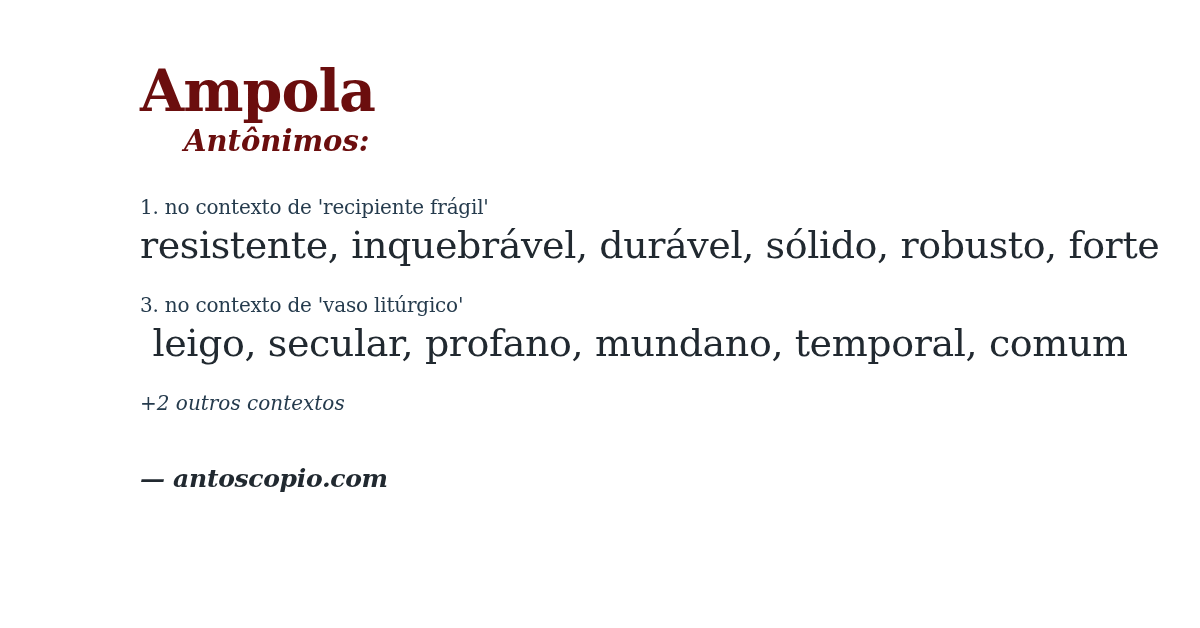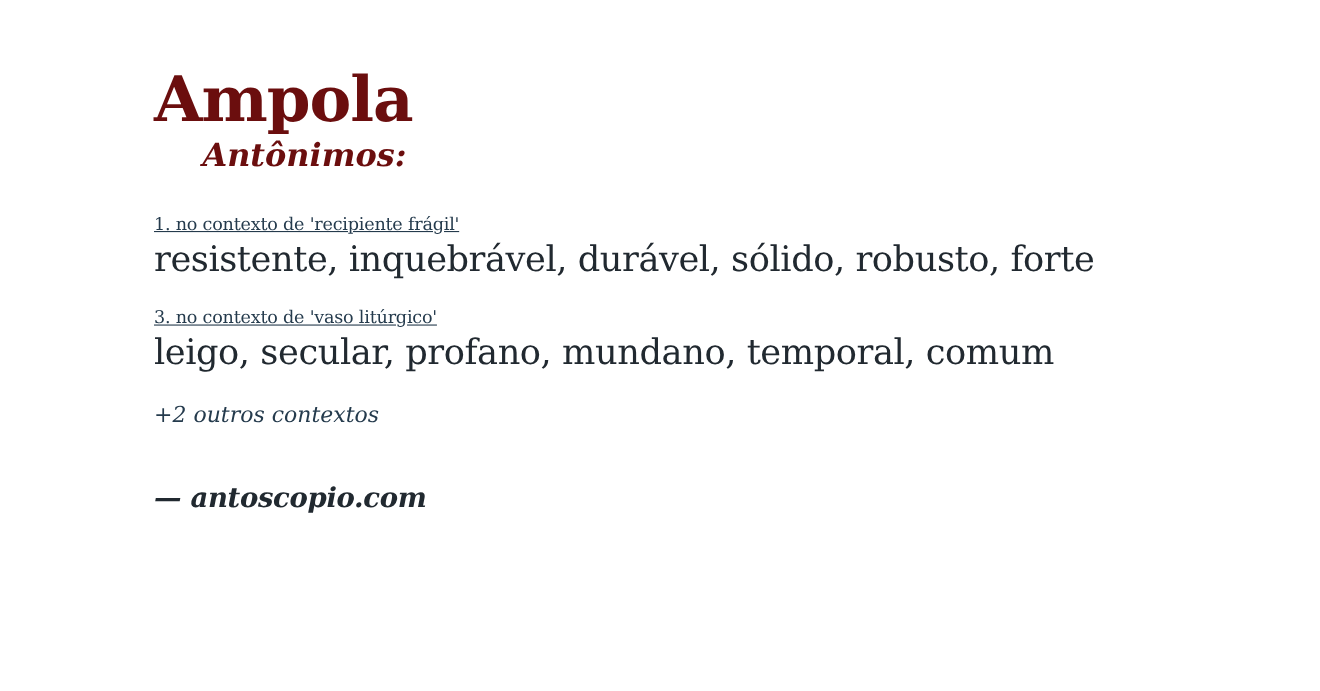--- a/index.html
+++ b/index.html
@@ -39,32 +39,32 @@
     margin-top: 3px;
     margin-left: 44px;
   }
   .sections {
     margin-top: 36px;
   }
   .section {
     margin-bottom: 21px;
   }
   .context {
-    font-size: 16px;
+    font-size: 20px;
     line-height: 1.3;
     color: var(--color-context);
     letter-spacing: -0.2px;
-    text-decoration: underline;
   }
   .antonyms {
-    font-size: 32px;
+    font-size: 38px;
     line-height: 1.35;
     color: var(--color-antonym);
     letter-spacing: -0.4px;
     white-space: nowrap;
+    text-align: center;
   }
   .more-contexts {
     font-size: 20px;
     line-height: 1.3;
     color: var(--color-context);
     margin-top: 20px;
     font-style: italic;
   }
   .attribution {
     font-size: 25px;

